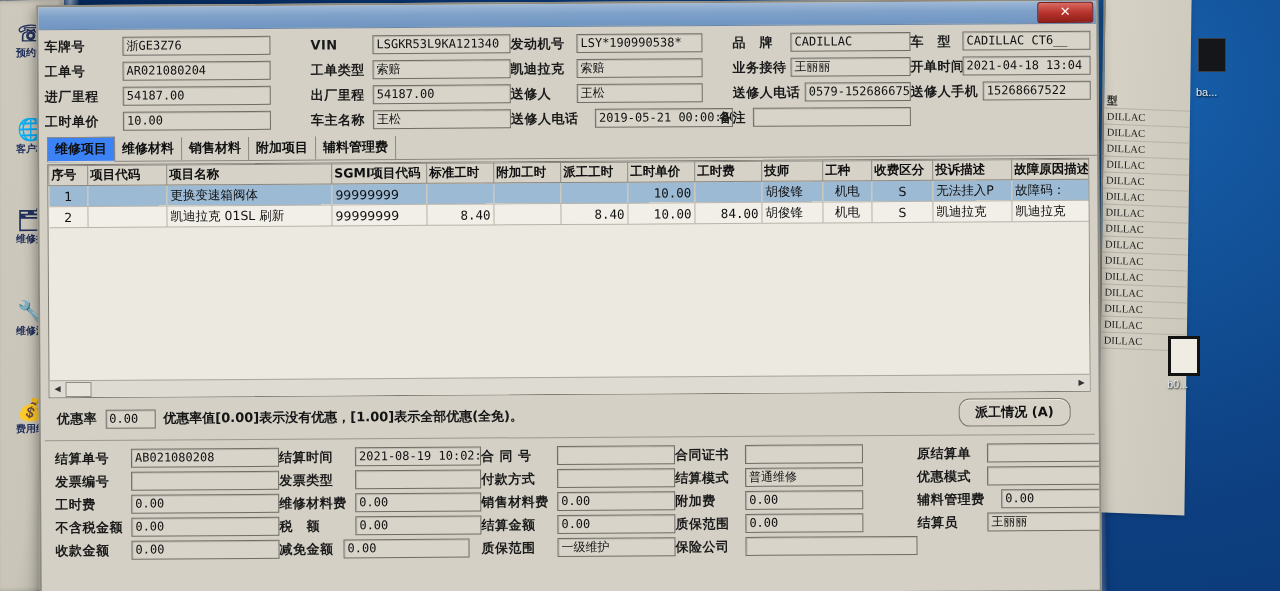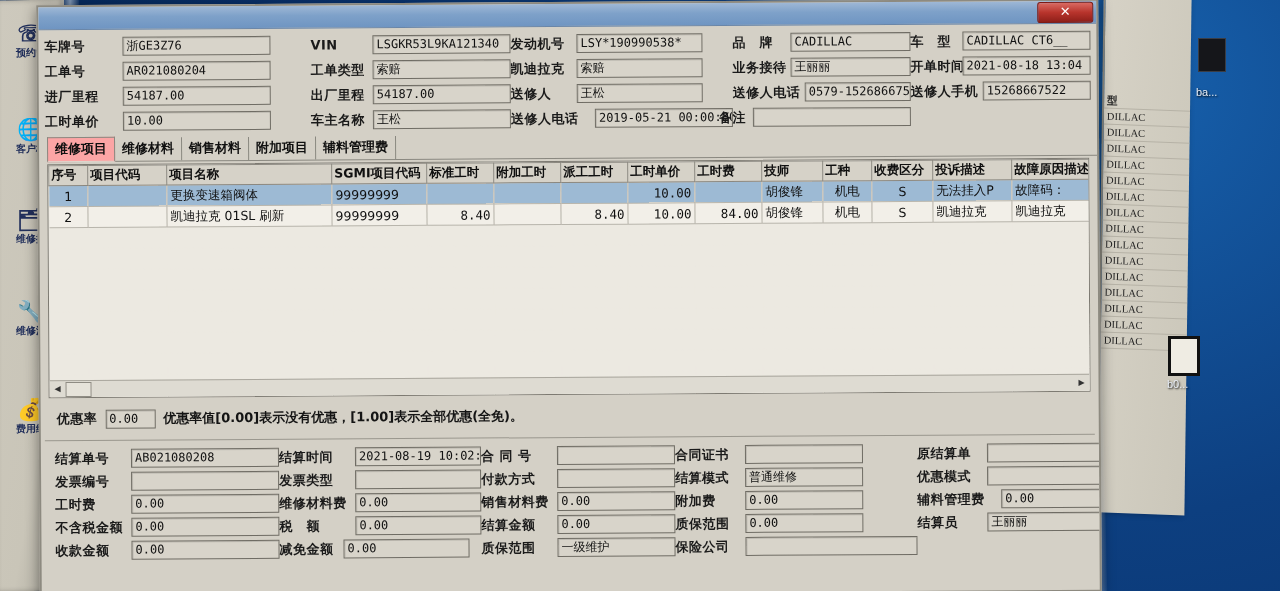--- a/index.html
+++ b/index.html
@@ -113,21 +113,21 @@
   #tabs{
     display:flex;align-items:flex-end;height:22px;margin:5px 0 0 8px;
     border-bottom:1px solid #8a8880;
   }
   .tab{
     font-size:13px;color:#101010;padding:2px 7px 3px 7px;
     font-family:"DejaVu Sans","Liberation Sans",sans-serif;font-weight:600;
     border-right:1px solid #8a8880;cursor:pointer;white-space:nowrap;
   }
   .tab.active{
-    background:#fca5a5;border:1px solid #8a8880;border-bottom:1px solid #dbd7cd;
+    background:#3b82f6;border:1px solid #8a8880;border-bottom:1px solid #dbd7cd;
     margin-bottom:-1px;border-right:1px solid #8a8880;font-family:Liberation Mono, monospace;
   }
 
   
   #grid-wrap{
     margin:2px 8px 0 8px;height:232px;background:#ece9e1;
     border:1px solid #7d7a72;position:relative;overflow:hidden;
   }
   table{border-collapse:collapse;width:1030px;table-layout:fixed;}
   th{
@@ -327,21 +327,21 @@
         </div>
       </div>
 
       <div class="hcol" style="width:190px">
         <div class="pair">
           <span class="lab" style="width:52px">车　型</span>
           <span class="fld" style="width:120px">CADILLAC CT6__</span>
         </div>
         <div class="pair">
           <span class="lab" style="width:52px">开单时间</span>
-          <span class="fld" style="width:120px">2021-08-18 13:04</span>
+          <span class="fld" style="width:120px">2021-04-18 13:04</span>
         </div>
         <div class="pair">
           <span class="lab" style="width:72px">送修人手机</span>
           <span class="fld" style="width:100px">15268667522</span>
         </div>
       </div>
     </div>
   </div>
 
   <div id="tabs">
@@ -555,20 +555,21 @@
       <div class="harrow" style="left:1px">◀</div>
       <div id="hthumb"></div>
       <div class="harrow" style="right:1px">▶</div>
     </div>
   </div>
 
   <div id="discount">
     <span class="lab">优惠率</span>
     <span class="fld" style="width:42px">0.00</span>
     <span class="note">优惠率值[0.00]表示没有优惠，[1.00]表示全部优惠(全免)。</span>
+    <div id="dispatch-btn">派工情况 (A)</div>
   </div>
 
   <div id="sep"></div>
 
   <div id="settle">
 
     <div class="scol" style="width:300px">
       <div class="spair">
         <span class="lab" style="width:76px">结算单号</span>
         <span class="fld" style="width:140px">AB021080208</span>

